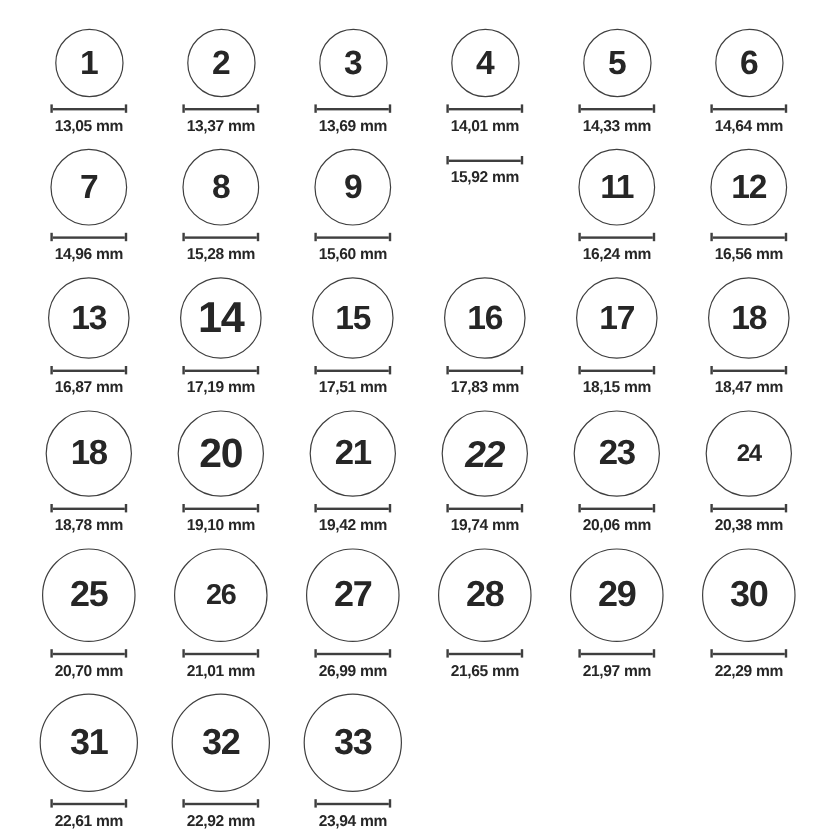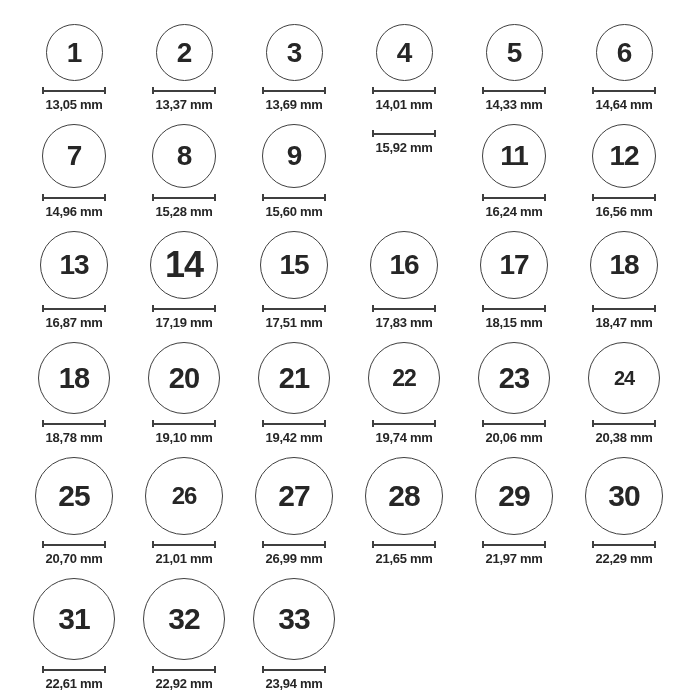--- a/index.html
+++ b/index.html
@@ -213,35 +213,35 @@
     <div class="row">
       <div class="cell">
         <div class="circle" style="width: 72px; height: 72px;">
           <span class="num" style="font-size: 29px;">18</span>
         </div>
         <div class="measure"></div>
         <div class="dlabel">18,78 mm</div>
       </div>
       <div class="cell">
         <div class="circle" style="width: 72px; height: 72px;">
-          <span class="num" style="font-size: 29px;">20</span>
+          <span class="num" style="font-size: 34px;">20</span>
         </div>
         <div class="measure"></div>
         <div class="dlabel">19,10 mm</div>
       </div>
       <div class="cell">
         <div class="circle" style="width: 72px; height: 72px;">
           <span class="num" style="font-size: 29px;">21</span>
         </div>
         <div class="measure"></div>
         <div class="dlabel">19,42 mm</div>
       </div>
       <div class="cell">
         <div class="circle" style="width: 72px; height: 72px;">
-          <span class="num" style="font-size: 23px;">22</span>
+          <span class="num" style="font-size: 31px; font-style: italic;">22</span>
         </div>
         <div class="measure"></div>
         <div class="dlabel">19,74 mm</div>
       </div>
       <div class="cell">
         <div class="circle" style="width: 72px; height: 72px;">
           <span class="num" style="font-size: 29px;">23</span>
         </div>
         <div class="measure"></div>
         <div class="dlabel">20,06 mm</div>

